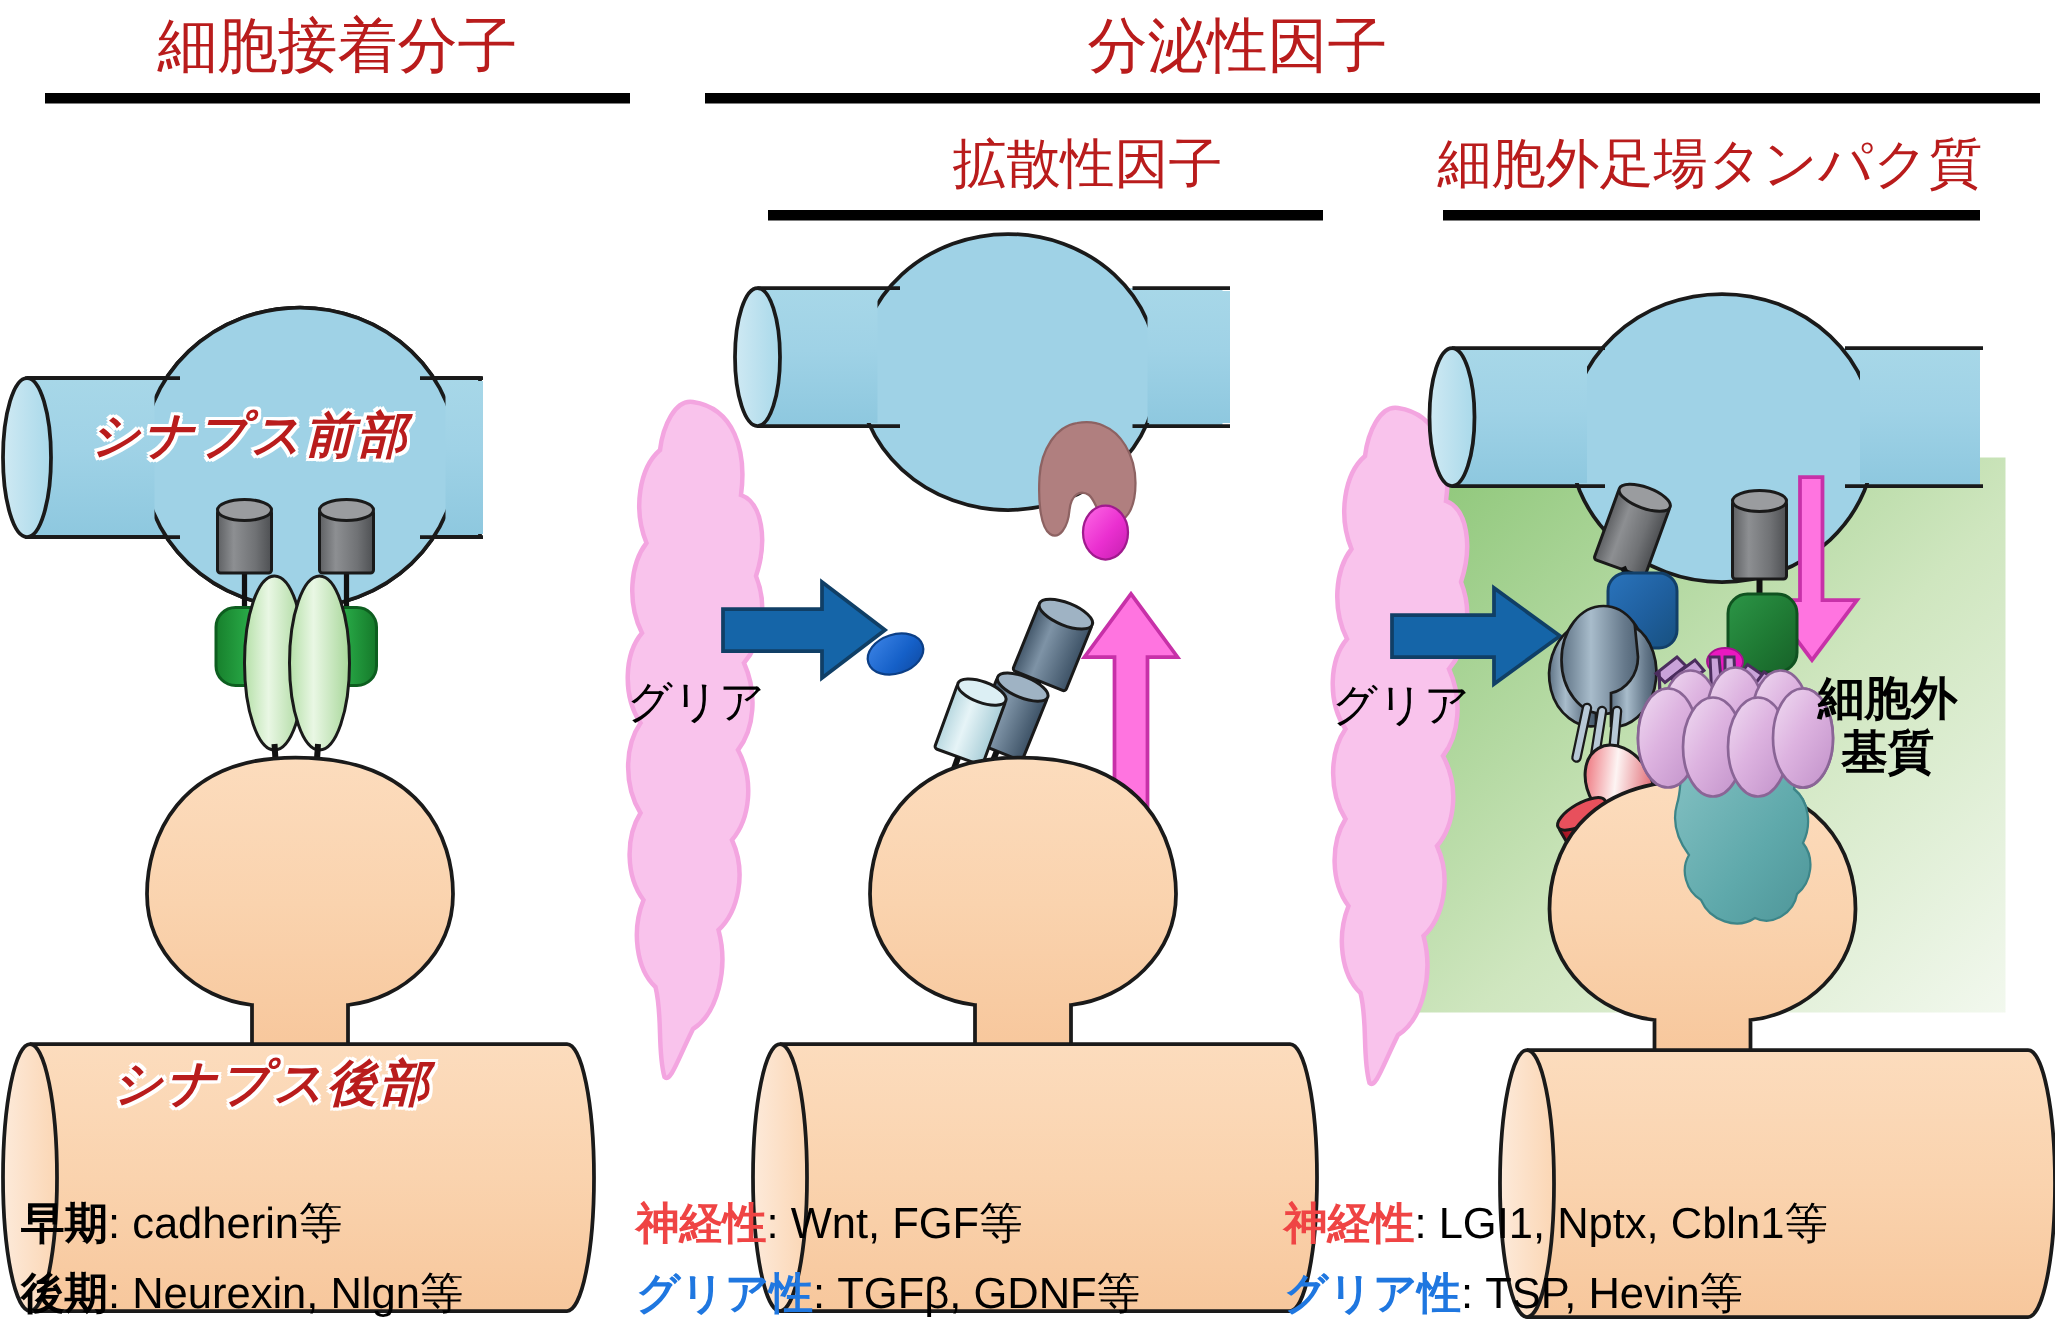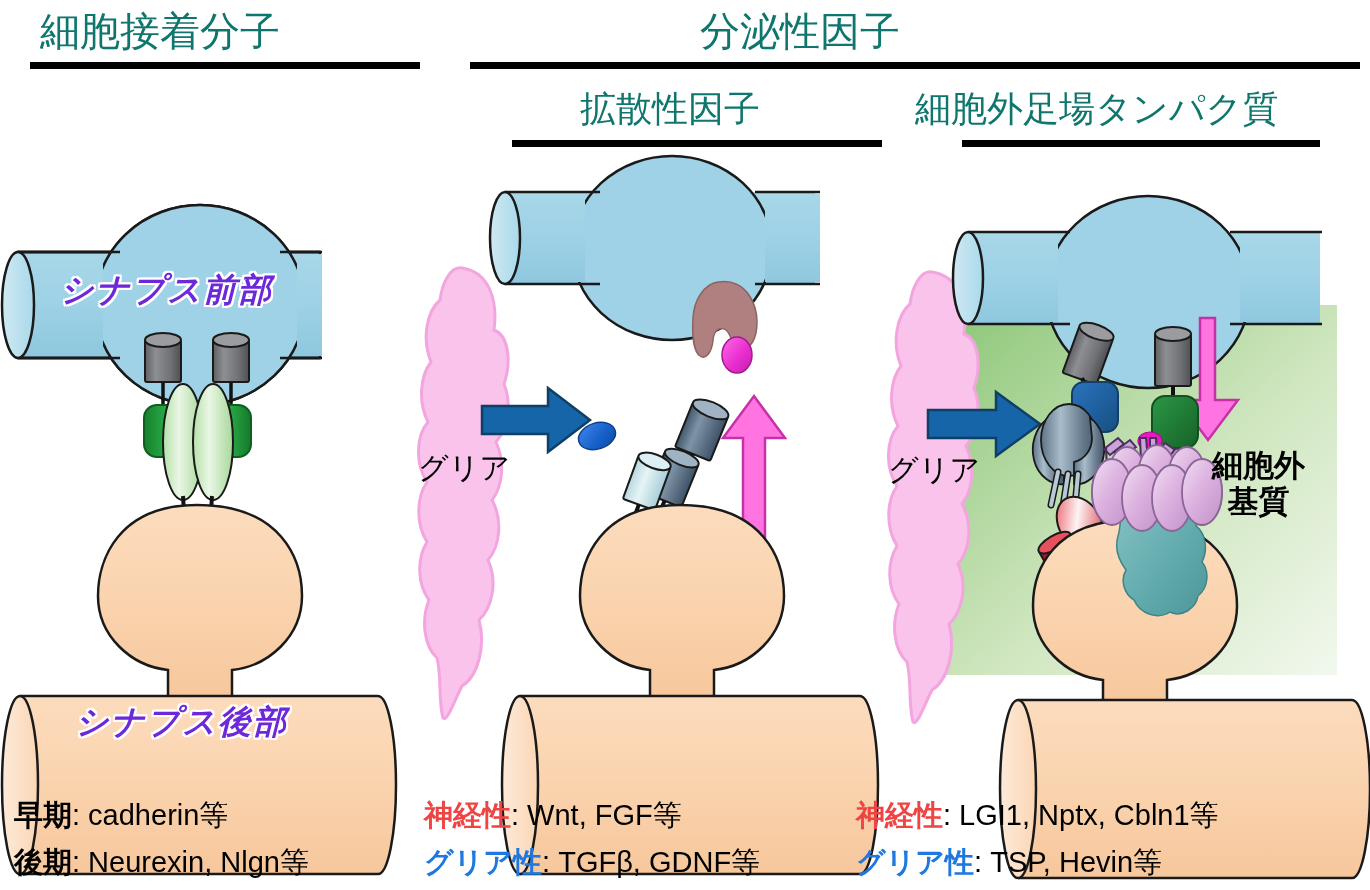--- a/index.html
+++ b/index.html
@@ -15,21 +15,22 @@
     width: 1370px;
     height: 890px;
     background: #ffffff;
     overflow: hidden;
   }
   .abs { position: absolute; }
 
   
   .hdr {
     position: absolute;
-    color: #0f766e;
+    text-align: center;
+    color: #b91c1c;
     font-weight: 400;
     white-space: nowrap;
   }
   .hdr-main {
     font-size: 40px;
     line-height: 46px;
   }
   .hdr-sub {
     font-size: 36px;
     line-height: 42px;
@@ -39,21 +40,21 @@
     background: #000000;
     height: 7px;
   }
 
   
   .cyl-label {
     position: absolute;
     font-size: 33px;
     font-weight: bold;
     font-style: italic;
-    color: #6d28d9;
+    color: #b91c1c;
     letter-spacing: 2px;
     white-space: nowrap;
     text-shadow:
        2px 0 0 #ffffff, -2px 0 0 #ffffff,
        0 2px 0 #ffffff, 0 -2px 0 #ffffff,
        2px 2px 0 #ffffff, -2px -2px 0 #ffffff,
        2px -2px 0 #ffffff, -2px 2px 0 #ffffff;
   }
   .glia-label {
     position: absolute;

